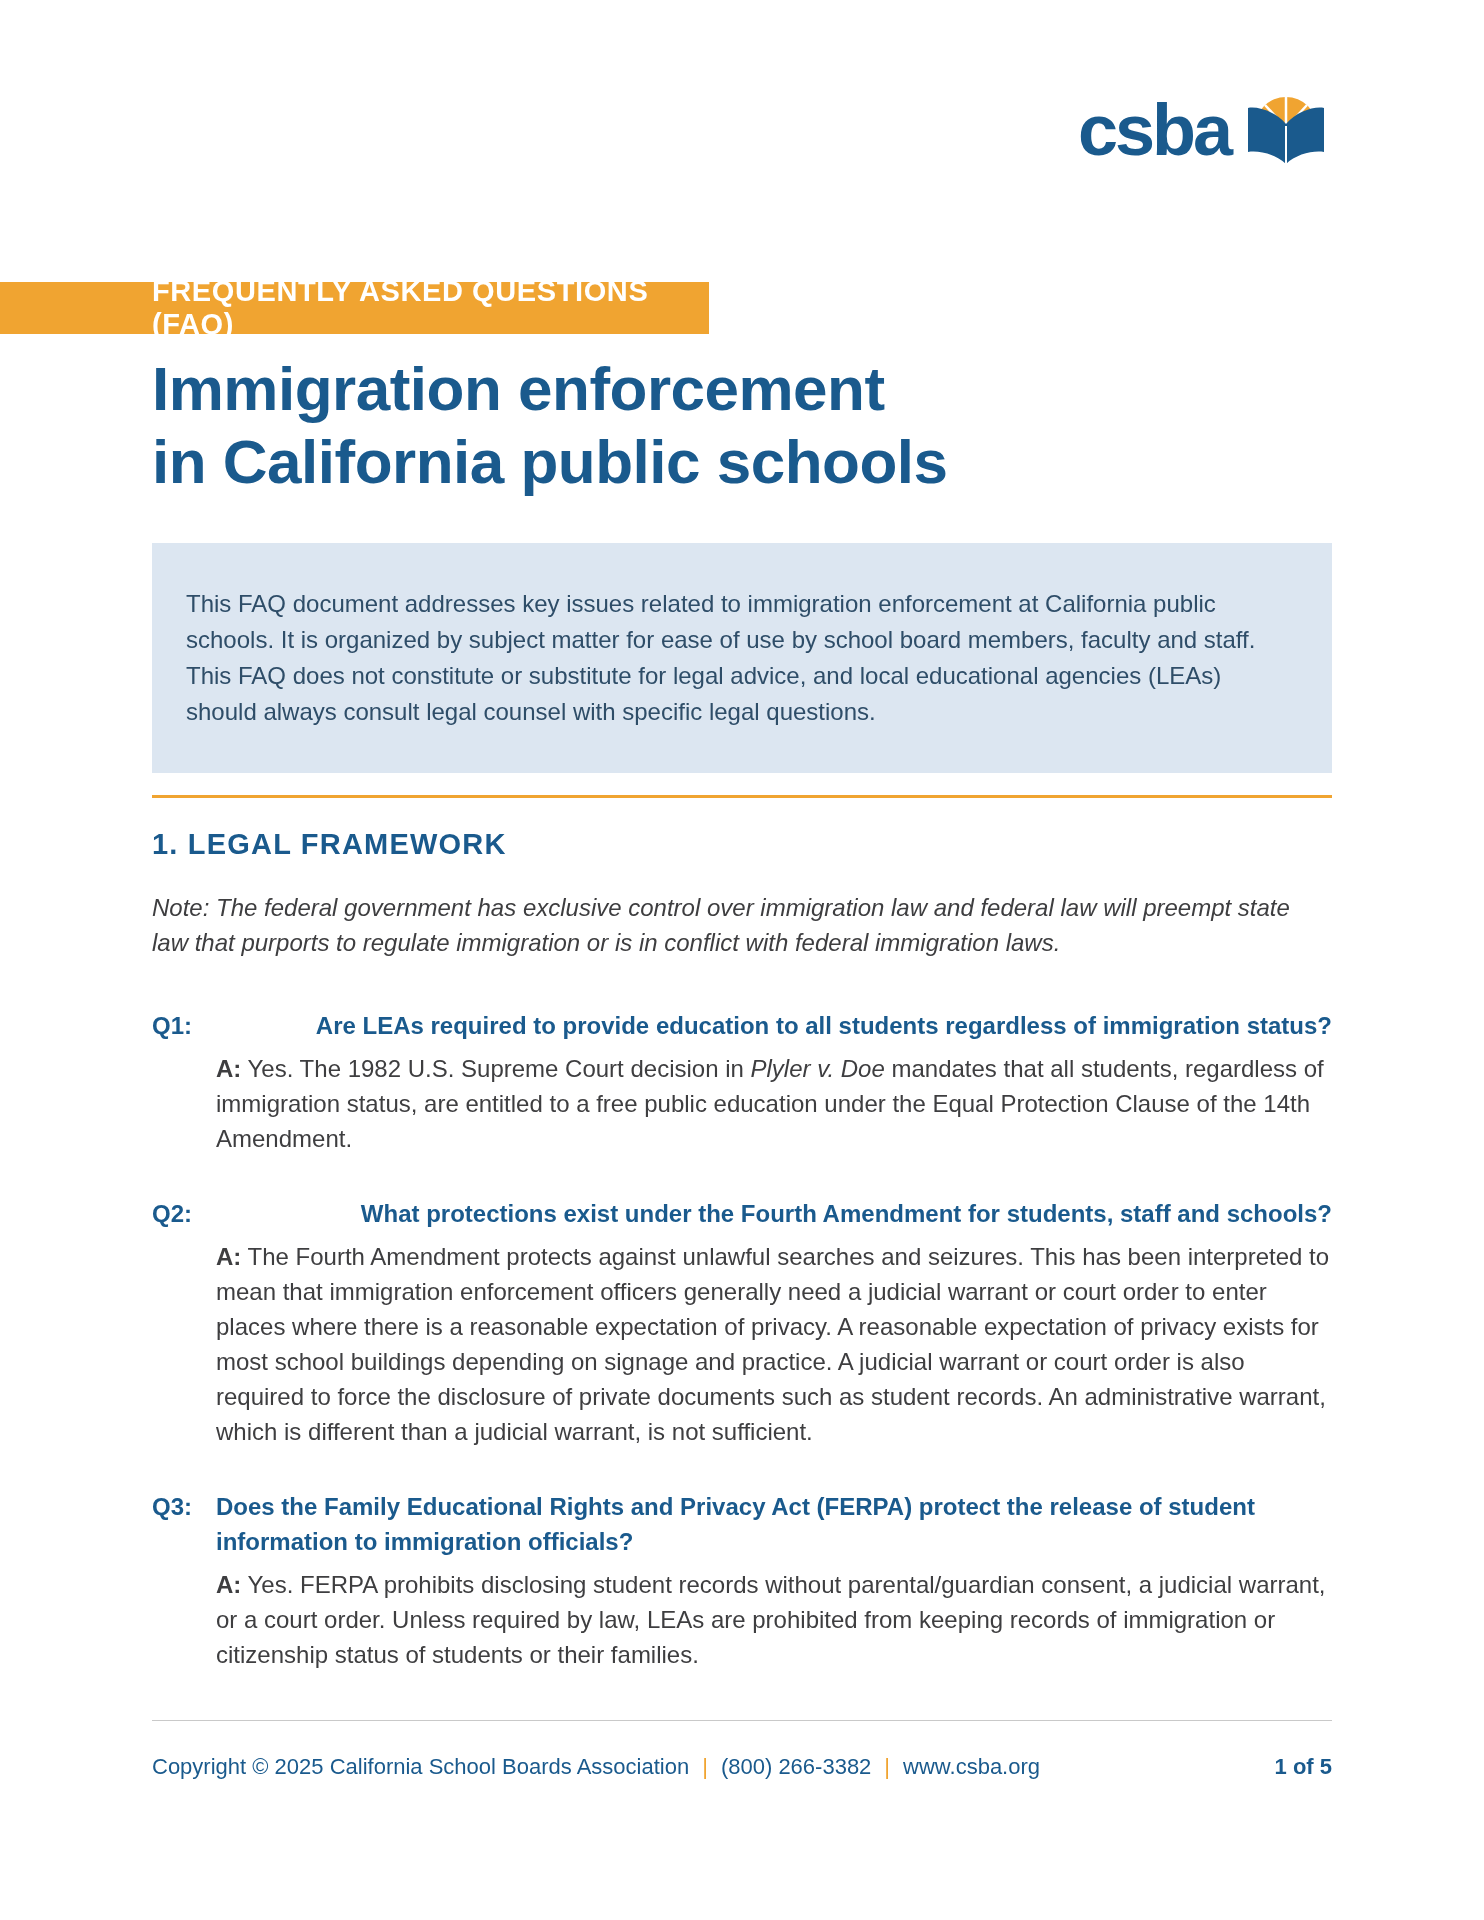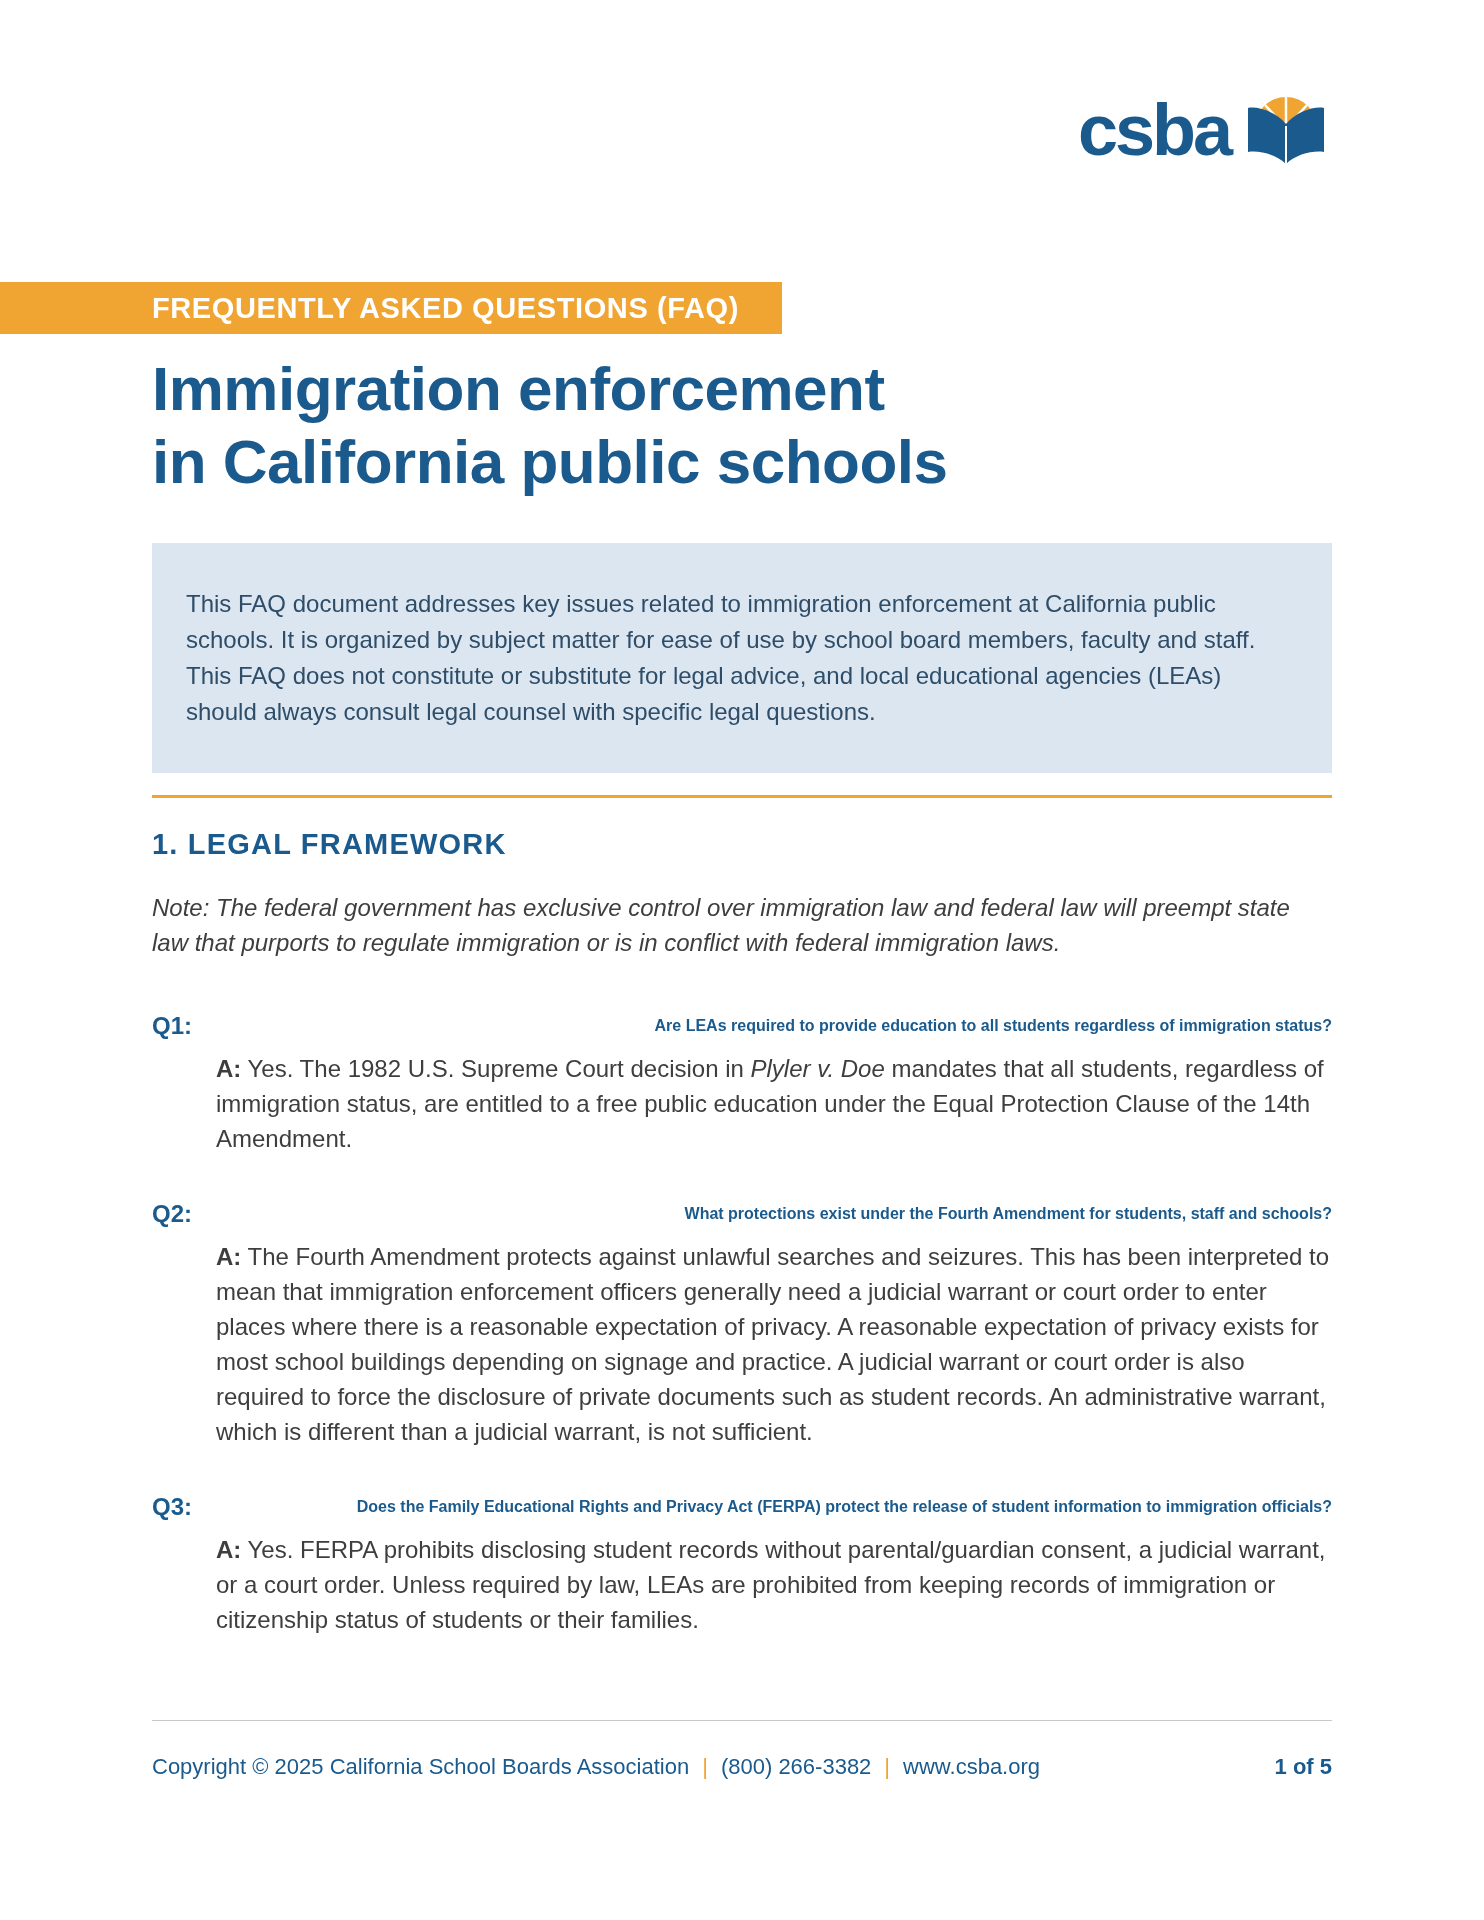--- a/index.html
+++ b/index.html
@@ -17,21 +17,21 @@
   .logo-word {
     font-size:72px; font-weight:bold; line-height:1;
     color:var(--brand-blue,#1a5a8d); letter-spacing:-3px;
   }
   .logo-icon { width:92px; height:80px; display:block; }
   .icon-sun  { fill:var(--brand-orange,#f0a431); }
   .icon-book { fill:var(--brand-blue,#1a5a8d); }
 
   
   .banner {
-    position:absolute; top:282px; left:0; width:782px; height:52px;
+    position:absolute; top:282px; left:0; width:709px; height:52px;
     background:var(--brand-orange,#f0a431);
     display:flex; align-items:center; padding-left:152px;
   }
   .banner-text { color:#ffffff; font-weight:bold; font-size:29px; letter-spacing:0.6px; }
 
   
   .title {
     position:absolute; top:352px; left:152px;
     color:var(--brand-blue,#1a5a8d);
     font-size:62px; font-weight:bold; line-height:73px; letter-spacing:-0.5px;
@@ -64,21 +64,21 @@
   
   .qa { position:absolute; top:1008px; left:152px; width:1180px; }
   .qa-block { margin-bottom:40px; }
   .q-row { display:flex; margin-bottom:8px;justify-content:space-between; }
   .q-label {
     flex:0 0 64px; width:64px;
     font-weight:bold; font-size:24px; line-height:35px;
     color:var(--brand-blue,#1a5a8d);
   }
   .q-text {
-    font-weight:bold; font-size:16px; line-height:35px;
+    font-weight:bold; font-size:24px; line-height:35px;
     color:var(--brand-blue,#1a5a8d);
   }
   .a-row {
     padding-left:64px;
     font-size:24px; line-height:35px;
     color:var(--text-body,#3e3e40);
   }
   .a-label { font-weight:bold; }
 
   

